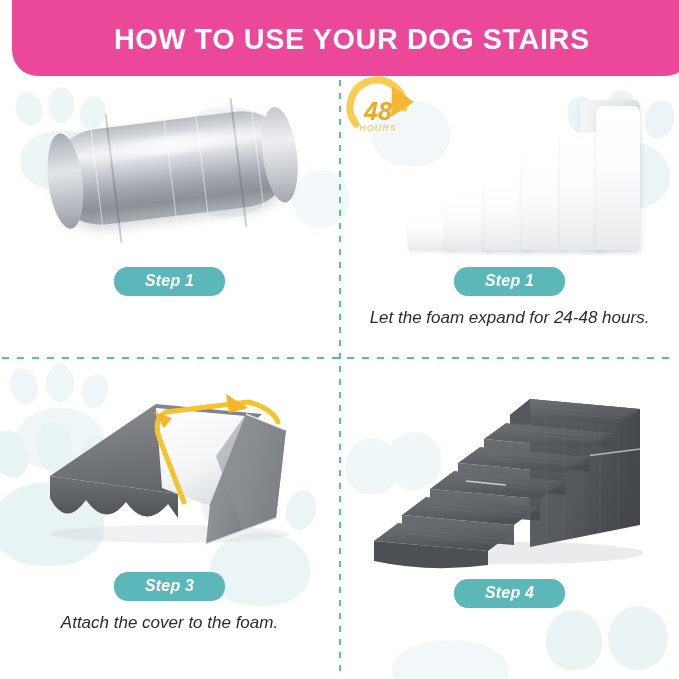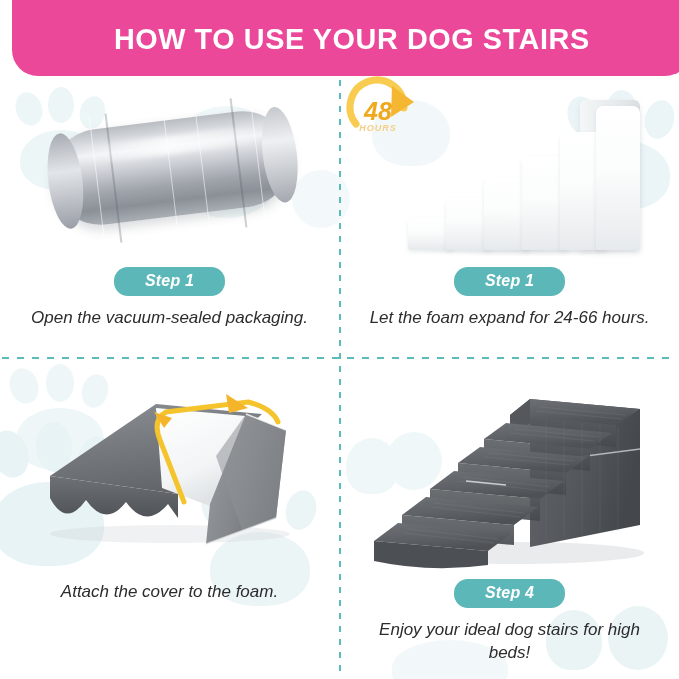--- a/index.html
+++ b/index.html
@@ -323,21 +323,20 @@
         <div class="vac-seam" style="left:118px;"></div>
         <div class="vac-seam" style="left:150px;"></div>
         <div class="vac-seam dark" style="left:186px;"></div>
         <div class="vac-seam" style="left:206px;"></div>
         <div class="vac-hl"></div>
       </div>
     </div>
     <div class="badge-row">
       <div class="step-badge">Step 1</div>
     </div>
-    <div class="caption">Open the vacuum-sealed packaging.</div>
   </div>
 
   <div class="panel" id="panel-2">
     <div class="art">
 
       <svg class="icon48" viewBox="0 0 82 66">
         <path d="M14 52 A27 27 0 1 1 62 36" fill="none" stroke="#f7c948" stroke-width="7" stroke-linecap="round" opacity="0.95"></path>
         <path d="M50 14 L72 30 L49 45 Z" fill="#f5b731"></path>
         <text x="36" y="48" font-family="Liberation Sans, sans-serif" font-size="25" font-weight="bold" fill="#f0a91e" text-anchor="middle">48</text>
         <text x="36" y="59" font-family="Liberation Sans, sans-serif" font-size="9" font-weight="bold" fill="#f3cf86" text-anchor="middle" letter-spacing="1">HOURS</text>
@@ -352,21 +351,21 @@
         <div class="foam-step" style="left:38px;  top:98px;  width:46px; height:52px;"></div>
         <div class="foam-step" style="left:76px;  top:78px;  width:46px; height:72px;"></div>
         <div class="foam-step" style="left:114px; top:56px;  width:46px; height:94px;"></div>
         <div class="foam-step" style="left:152px; top:32px;  width:46px; height:118px;"></div>
         <div class="foam-step" style="left:188px; top:6px;   width:44px; height:144px;"></div>
       </div>
     </div>
     <div class="badge-row">
       <div class="step-badge">Step 1</div>
     </div>
-    <div class="caption">Let the foam expand for 24-66 hours.</div>
+    <div class="caption">Let the foam expand for 24-48 hours.</div>
   </div>
 
   <div class="panel" id="panel-3">
     <div class="art">
       <svg class="cover-wrap" viewBox="0 0 320 180">
         <defs>
           <linearGradient id="gTopCover" x1="0" y1="0" x2="0.3" y2="1">
             <stop offset="0%" stop-color="#8b8f93"></stop>
             <stop offset="60%" stop-color="#73777b"></stop>
             <stop offset="100%" stop-color="#63676b"></stop>
@@ -399,20 +398,23 @@
         <path d="M236 46 L276 62 L266 150 L196 176 L200 136 Z" fill="url(#gFlap)"></path>
         <path d="M236 46 L276 62 L266 150 L232 162 L206 88 Z" fill="#8e9296" opacity="0.55"></path>
 
         <path d="M236 46 L276 62" stroke="#ffffff" stroke-width="1.6" fill="none" opacity="0.8"></path>
         <path d="M196 176 L266 150" stroke="#e2e6e8" stroke-width="1.4" fill="none" opacity="0.7"></path>
 
         <path d="M268 54 Q262 40 238 34 L156 44 Q142 52 150 72 L174 134" fill="none" stroke="#f5c32c" stroke-width="5" stroke-linecap="round"></path>
         <path d="M238 40 L216 26 L219 45 Z" fill="#f5b52a"></path>
         <path d="M162 50 L144 44 L154 60 Z" fill="#f5b52a"></path>
       </svg>
+    </div>
+    <div class="badge-row">
+      <div class="step-badge">Step 3</div>
     </div>
     <div class="caption">Attach the cover to the foam.</div>
   </div>
 
   <div class="panel" id="panel-4">
     <div class="art">
       <svg class="stairs-wrap" viewBox="0 0 312 200">
         <defs>
           <linearGradient id="gTread" x1="0" y1="0" x2="0.4" y2="1">
             <stop offset="0%" stop-color="#6d7175"></stop>
@@ -476,16 +478,15 @@
             <path d="M246 54 L246 162"></path>
           <path d="M264 56 L264 160"></path>
         </g>
 
         <path d="M112 110 L152 114" stroke="#e6eaec" stroke-width="1.4" opacity="0.8" fill="none"></path>
       </svg>
     </div>
     <div class="badge-row">
       <div class="step-badge">Step 4</div>
     </div>
-    <div class="caption">Enjoy your ideal dog stairs for high beds!</div>
   </div>
 
 </div>
 
 </body></html>

